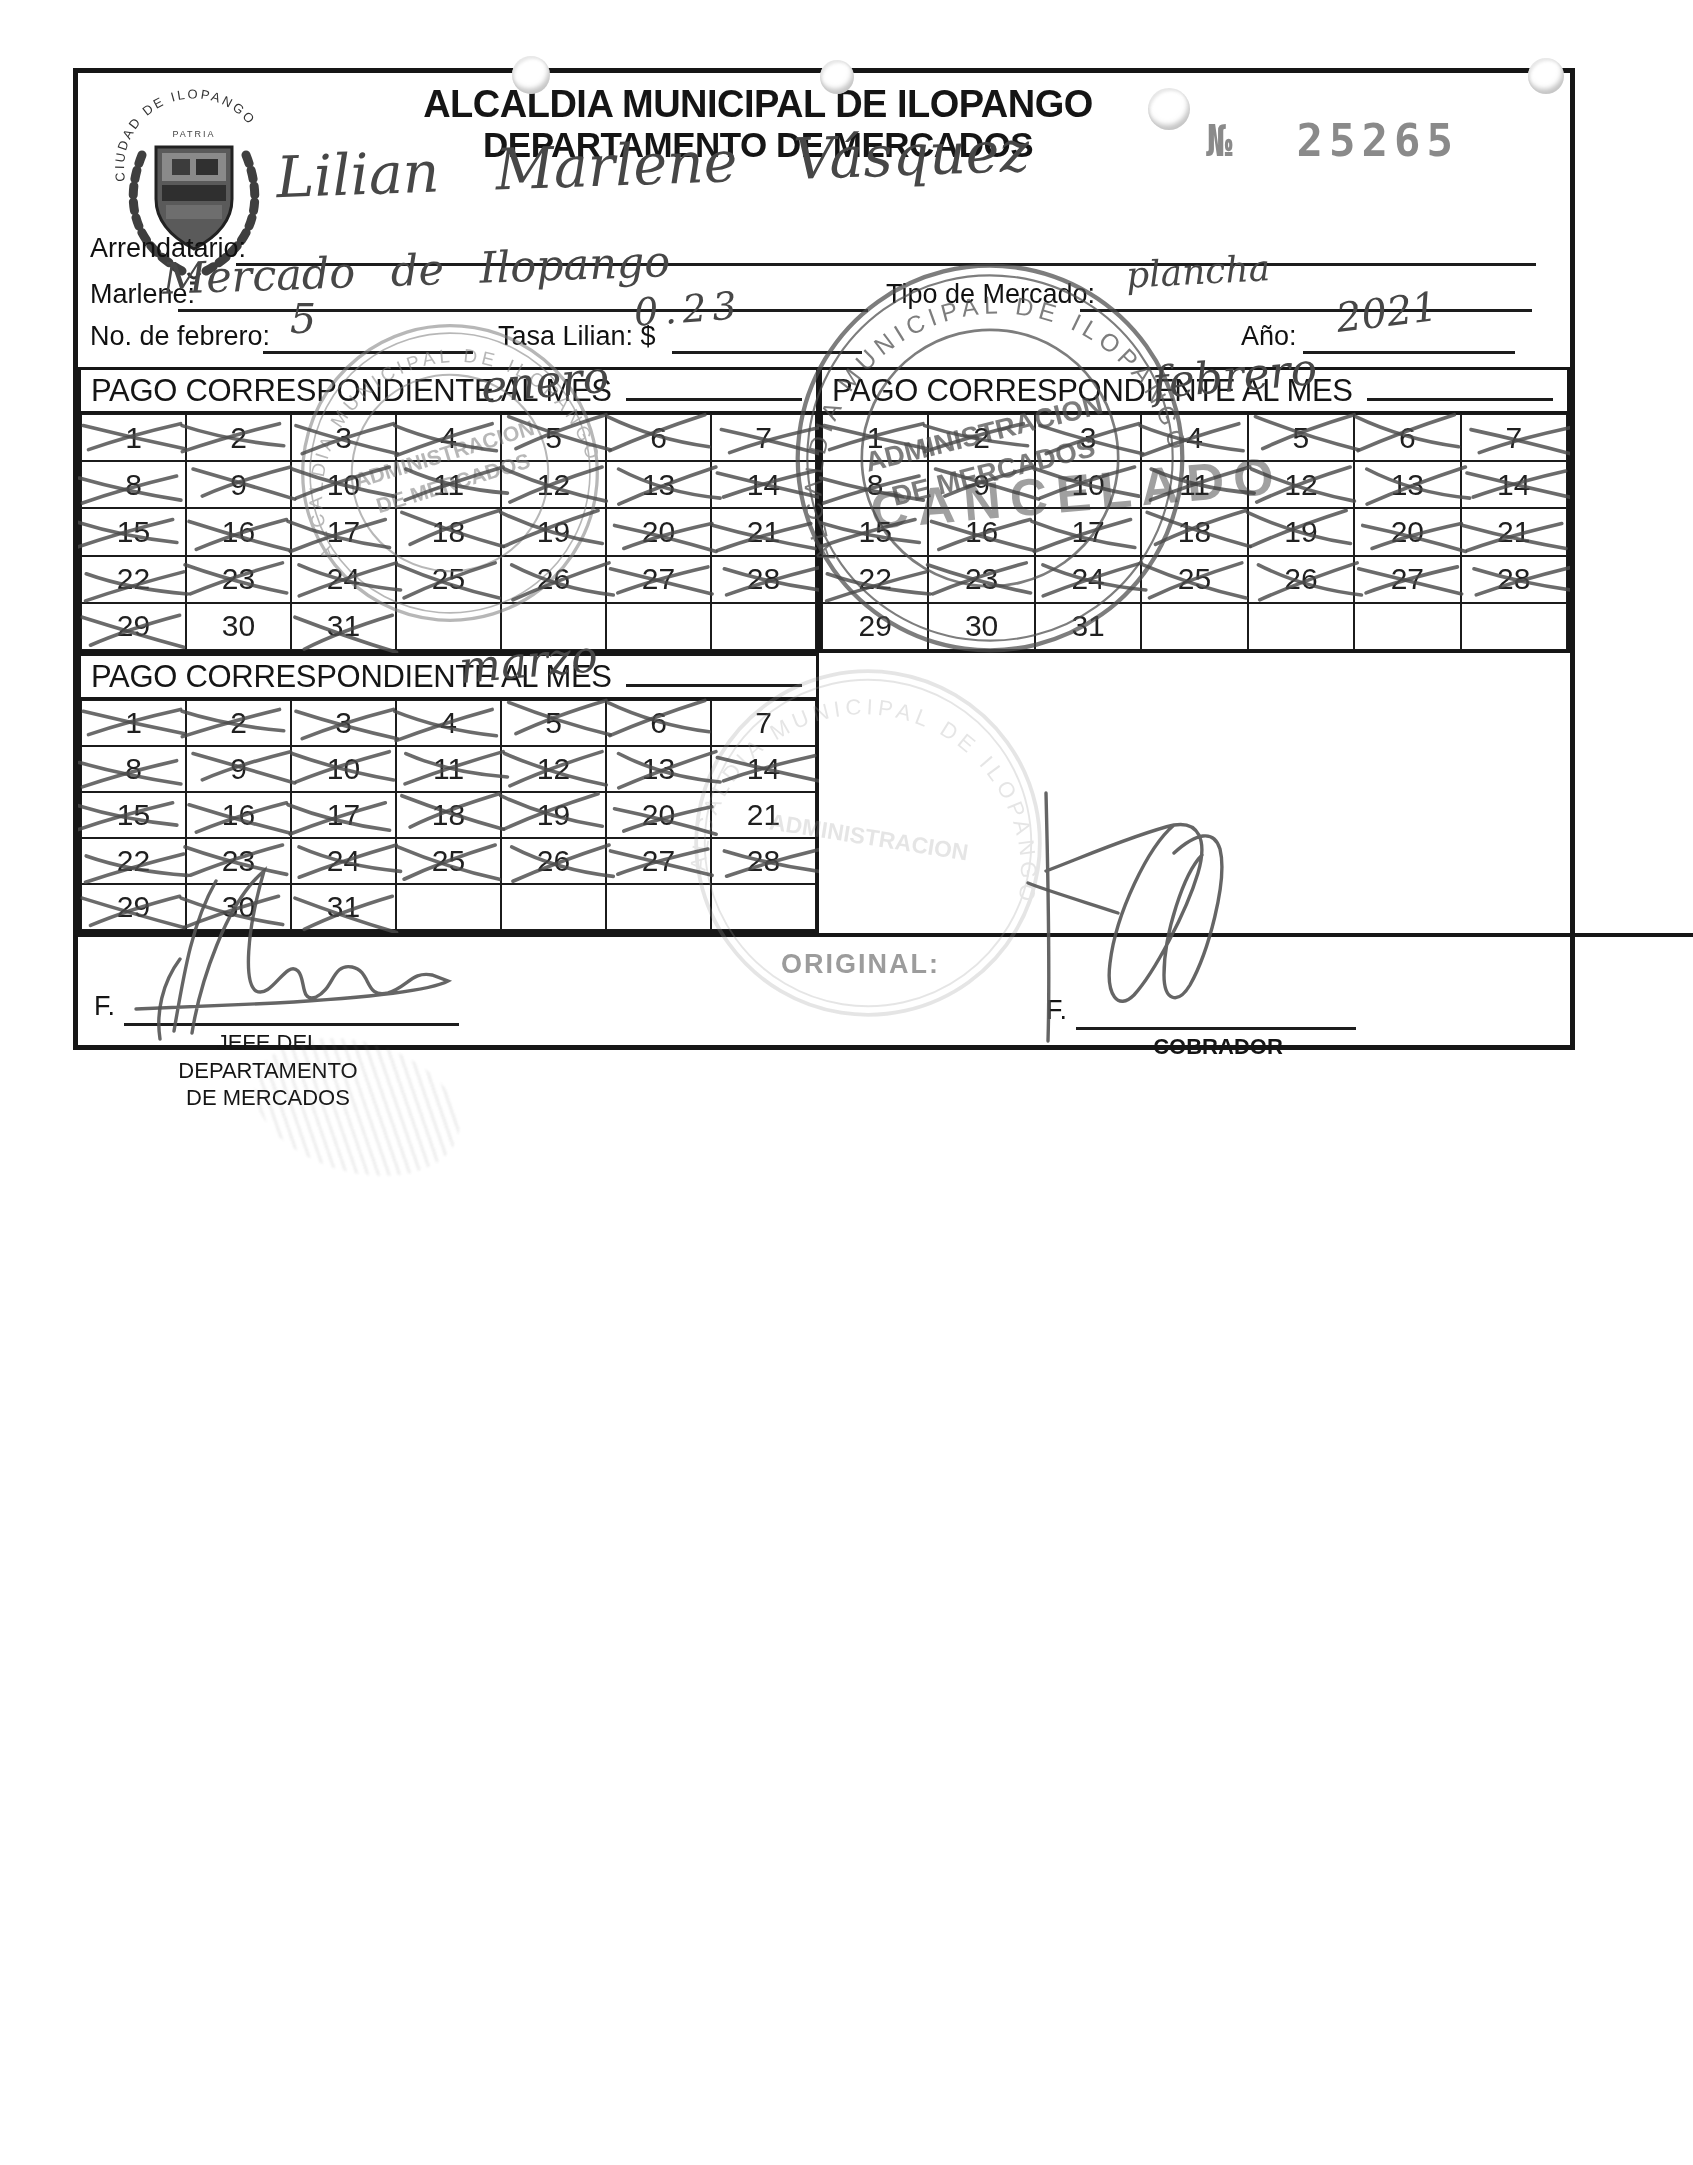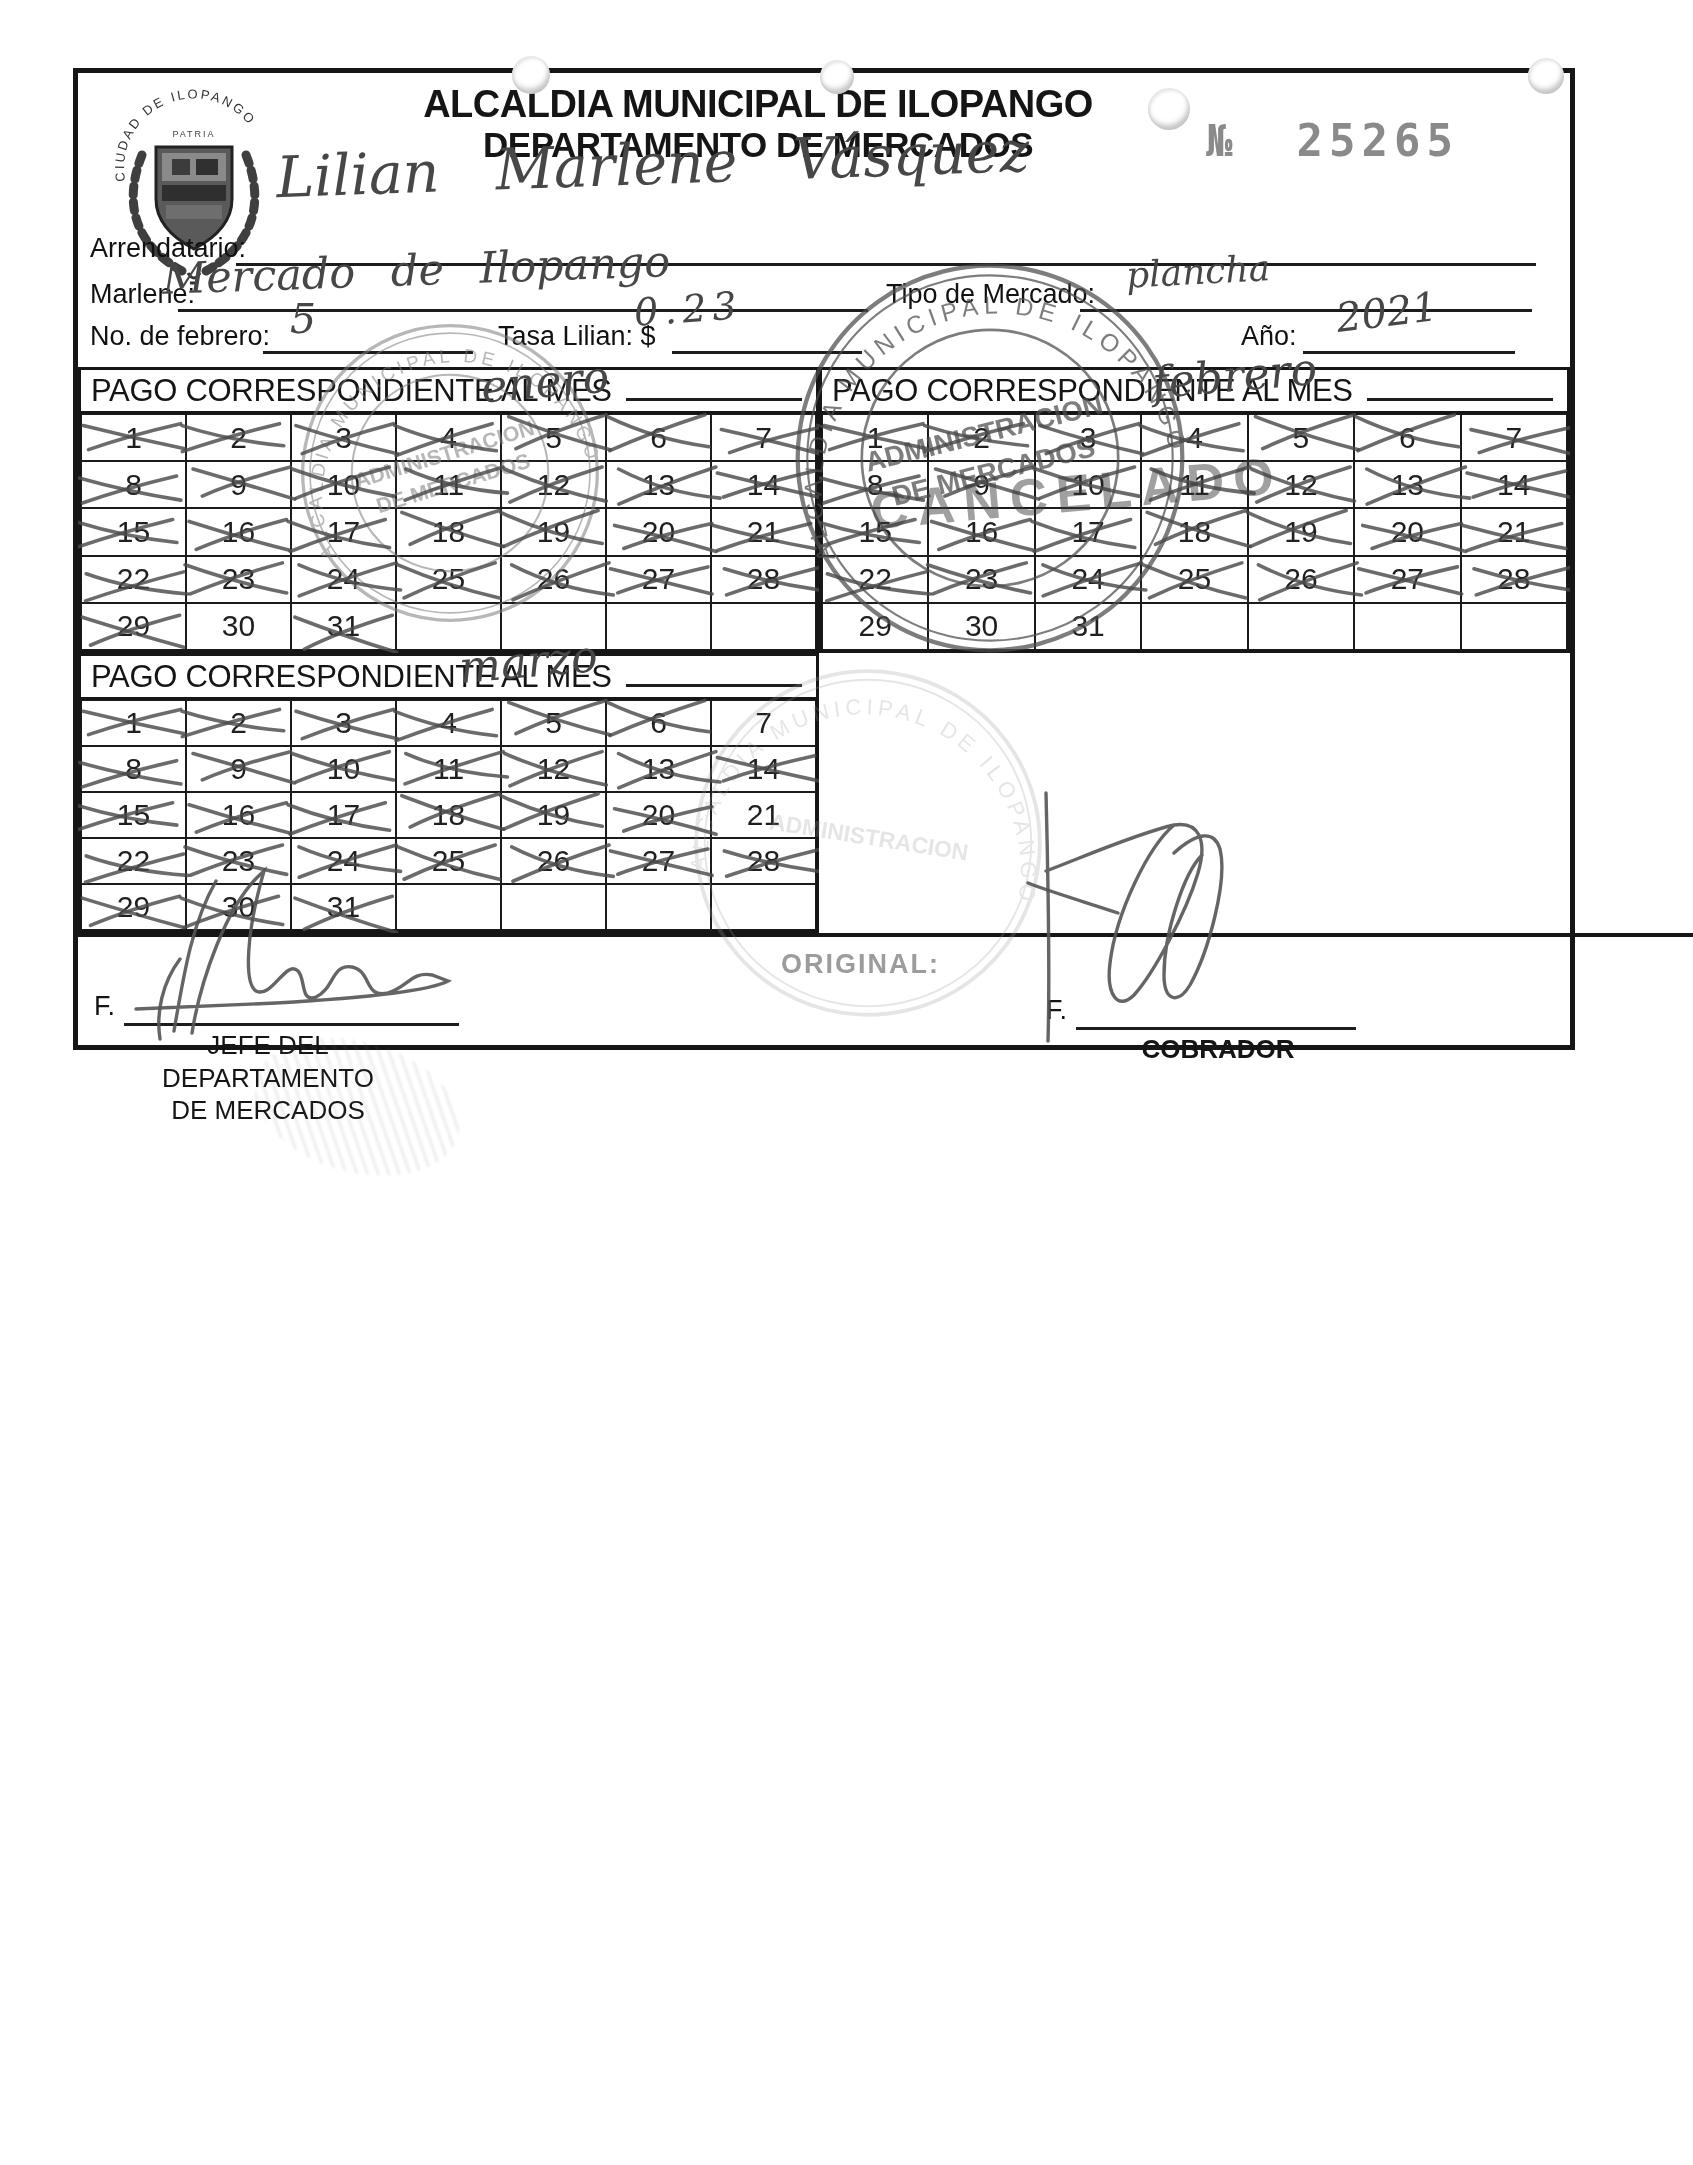--- a/index.html
+++ b/index.html
@@ -44,21 +44,21 @@
   .obs{position:absolute;left:741px;top:580px;width:751px;height:280px;box-sizing:border-box;
        border-left:3px solid #161616;border-top:3px solid #161616;}
   .obs-label{position:absolute;left:20px;top:26px;font-size:27px;}
   .obs-lline{position:absolute;border-bottom:3px solid #1d1d1d;}
   
   .strip{position:absolute;left:0;top:860px;width:1632px;height:112px;border-top:4px solid #161616;box-sizing:border-box;}
   .original{position:absolute;left:703px;top:12px;font-size:27px;font-weight:700;
             letter-spacing:2px;color:#9c9c9c;}
   .fsig{position:absolute;font-size:27px;}
   .sigline{position:absolute;border-bottom:3px solid #1d1d1d;}
-  .under-label{position:absolute;text-align:center;font-size:26px;line-height:1.25;font-weight:400;}
+  .under-label{position:absolute;text-align:center;font-size:22px;line-height:1.25;font-weight:400;}
   
   .stamp{position:absolute;pointer-events:none;}
   .ring{fill:none;stroke:currentColor;}
   .ring-text{font-family:"Liberation Sans",sans-serif;font-size:23px;letter-spacing:5px;fill:currentColor;}
   .stamp-line{font-family:"Liberation Sans",sans-serif;font-weight:700;text-anchor:middle;fill:currentColor;}
   .cancel-stamp{position:absolute;left:792px;top:390px;font-size:52px;font-weight:700;
                 letter-spacing:9px;color:#3a3a3a;opacity:.48;transform:rotate(-5deg);
                 font-family:"Liberation Sans",sans-serif;z-index:6;pointer-events:none;}
   
   .sig-svg{position:absolute;pointer-events:none;z-index:7;}

